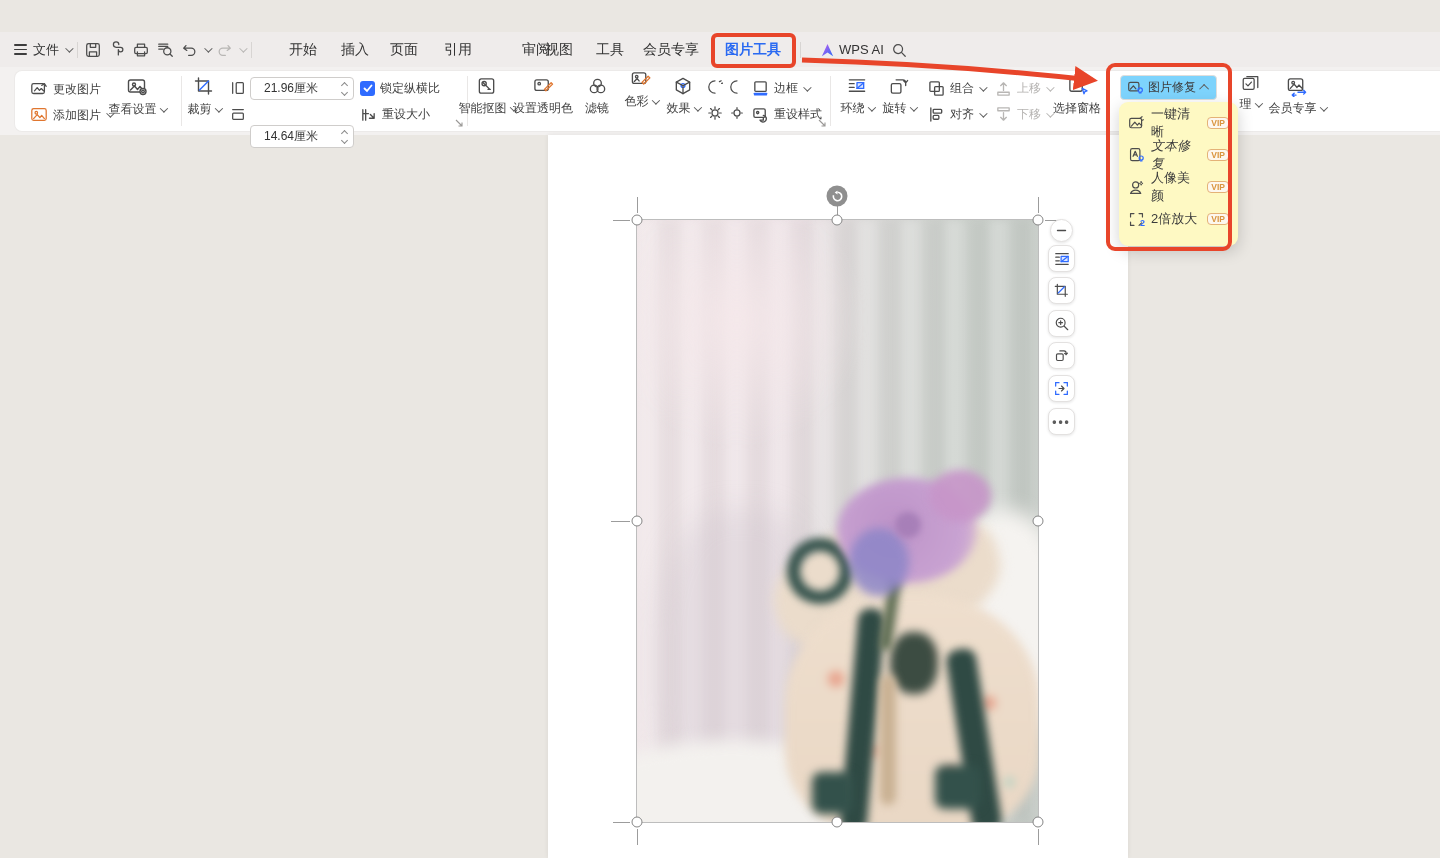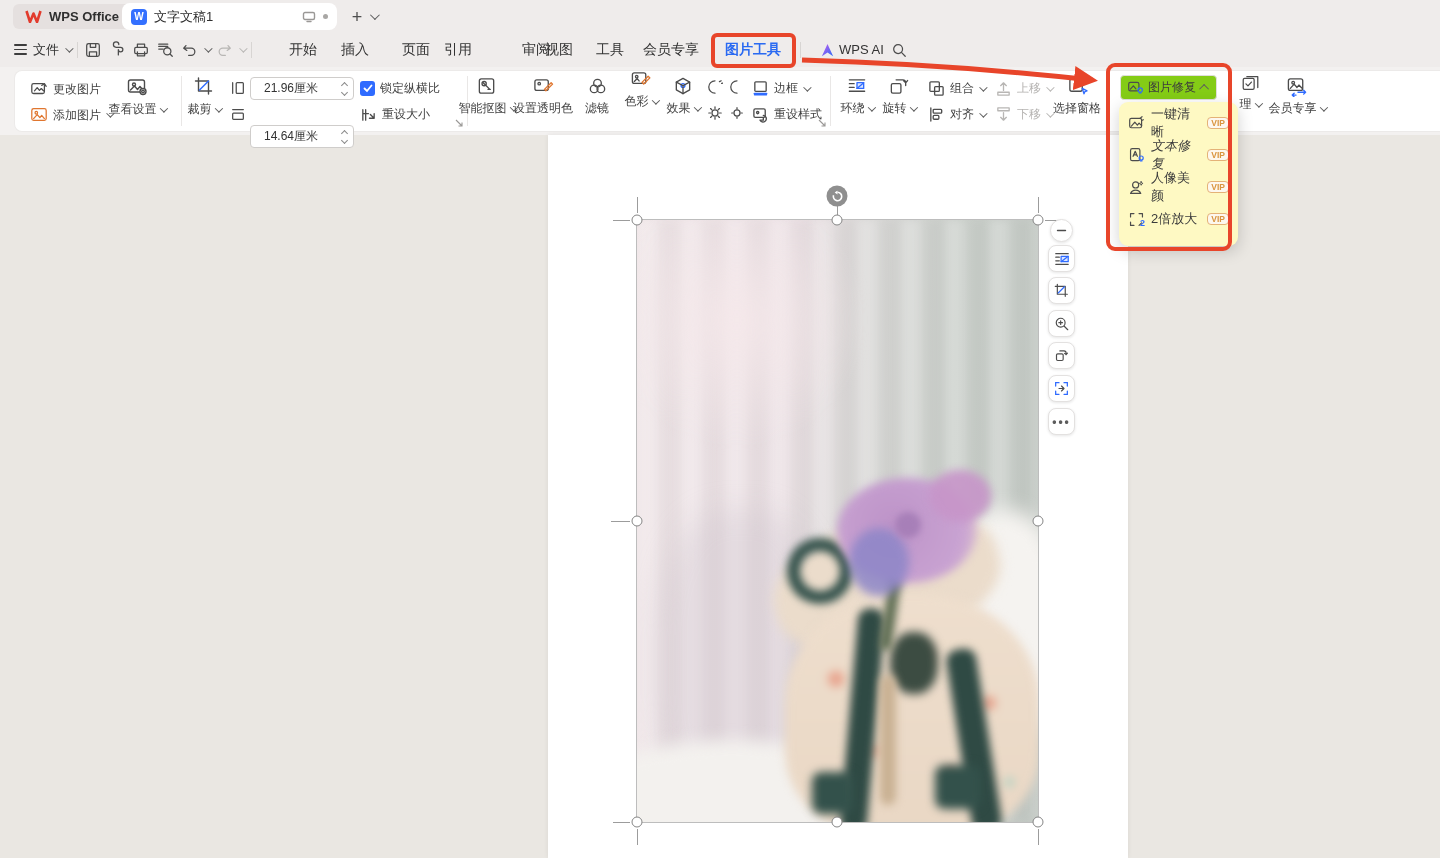--- a/index.html
+++ b/index.html
@@ -48,21 +48,21 @@
   .lbl { font-size:12px; color:#424242; white-space:nowrap; display:flex; align-items:center; gap:3px; }
   .lbl.dim { color:#b5b3b1; }
   .bigbtn { display:flex; flex-direction:column; align-items:center; gap:3px; transform:translateX(-50%); }
   .rowbtn { display:flex; align-items:center; gap:5px; font-size:12px; color:#424242; white-space:nowrap; }
   .spin { width:104px; height:23px; background:#fff; border:1px solid #cfcdcb; border-radius:4px;
           font-size:12px; color:#333; display:flex; align-items:center; padding-left:13px; position:relative; }
   .spin .arr { position:absolute; right:6px; display:flex; flex-direction:column; gap:2px; }
   .spin .arr i { width:5px; height:5px; border-right:1.2px solid #8a8a8a; border-bottom:1.2px solid #8a8a8a; display:block; }
   .spin .arr i.up { transform:rotate(-135deg); } .spin .arr i.dn { transform:rotate(45deg); }
   .chk { width:15px; height:15px; background:#2f6bff; border-radius:3px; display:flex; align-items:center; justify-content:center; }
-  .btn-repair { left:1120px; top:75px; width:97px; height:25px; background:#84cc16; border:1px solid #e0dedc;
+  .btn-repair { left:1120px; top:75px; width:97px; height:25px; background:#7dd3fc; border:1px solid #e0dedc;
                 border-radius:4px; display:flex; align-items:center; gap:4px; padding:0 6px; font-size:12px; color:#3c3c3c; }
 
   
   #page { left:548px; top:135px; width:580px; height:723px; background:#ffffff; box-shadow:0 0 5px rgba(0,0,0,.07); }
   #photo { left:637px; top:220px; width:401px; height:602px; overflow:hidden; outline:1px solid #bdbdbd; z-index:10; }
   .ph { position:absolute; filter:blur(6px); }
   .ph-base { left:-10px; top:-10px; width:421px; height:622px; filter:none;
       background:linear-gradient(93deg,#efe5e7 0%,#eadfe3 38%,#dad8d7 52%,#c9cec9 74%,#c2c8c3 100%); }
   .ph-folds { left:0; top:0; width:401px; height:602px; filter:blur(4px); opacity:.45;
       background:repeating-linear-gradient(90deg,rgba(255,255,255,.5) 0 16px,rgba(130,135,130,.12) 26px 44px); }
@@ -88,39 +88,20 @@
 
   
   .red-box { border:4px solid #e8452a; border-radius:6px; z-index:50; }
   #arrow-svg { z-index:50; }
 </style>
 </head>
 <body>
 
 <div id="app">
 
-  <div id="titlebar" class="abs">
-    <div class="wps-btn abs">
-      <svg width="17" height="13" viewBox="0 0 17 13">
-        <path d="M1.5 1 L5 12 L8.5 3.5 L12 12 L15.5 1" stroke="#e23b2d" stroke-width="2.6" fill="none" stroke-linejoin="round"></path>
-      </svg>
-      <span>WPS Office</span>
-    </div>
-    <div class="doc-tab abs">
-      <span class="doc-ic">W</span>
-      <span class="tab-title">文字文稿1</span>
-      <svg class="ic" width="14" height="12" viewBox="0 0 14 12" style="stroke:#9a9896;">
-        <rect x="1.5" y="1.5" width="11" height="7" rx="1.5"></rect>
-          <path d="M5 10.5 h4"></path>
-      </svg>
-      <span class="tab-dot"></span>
-    </div>
-    <div class="tb-plus abs">+</div>
-    <span class="cv abs" style="left:370px; top:13px;"></span>
-  </div>
 
   <div id="menubar" class="abs">
     <div class="mb-left abs">
       <span class="hamb">
           <div></div>
           <div></div>
           <div></div>
         </span>
       <span>文件</span>
       <span class="cv sm"></span>
@@ -147,21 +128,21 @@
       <span class="cv sm"></span>
       <svg class="ic dim" width="17" height="16" viewBox="0 0 18 18">
         <path d="M13 4 L15.5 7 L12 9.5 M15 7 h-8 a4 4 0 0 0 0 8 h3"></path>
       </svg>
       <span class="cv sm gray"></span>
       <span class="vdiv"></span>
     </div>
 
     <div class="menu-item abs" style="left:303px;">开始</div>
     <div class="menu-item abs" style="left:355px;">插入</div>
-    <div class="menu-item abs" style="left:416px;">页面</div>
+    <div class="menu-item abs" style="left:404px;">页面</div>
     <div class="menu-item abs" style="left:458px;">引用</div>
     <div class="menu-item abs" style="left:536px;">审阅</div>
     <div class="menu-item abs" style="left:559px;">视图</div>
     <div class="menu-item abs" style="left:610px;">工具</div>
     <div class="menu-item abs" style="left:671px;">会员专享</div>
     <div class="menu-item active abs" style="left:753px;">图片工具</div>
     <div class="menu-underline abs" style="left:753px; width:56px;"></div>
 
     <span class="vdiv abs" style="left:800px; top:10px;"></span>
     <svg width="15" height="15" viewBox="0 0 16 16" class="abs" style="left:820px; top:11px;">

